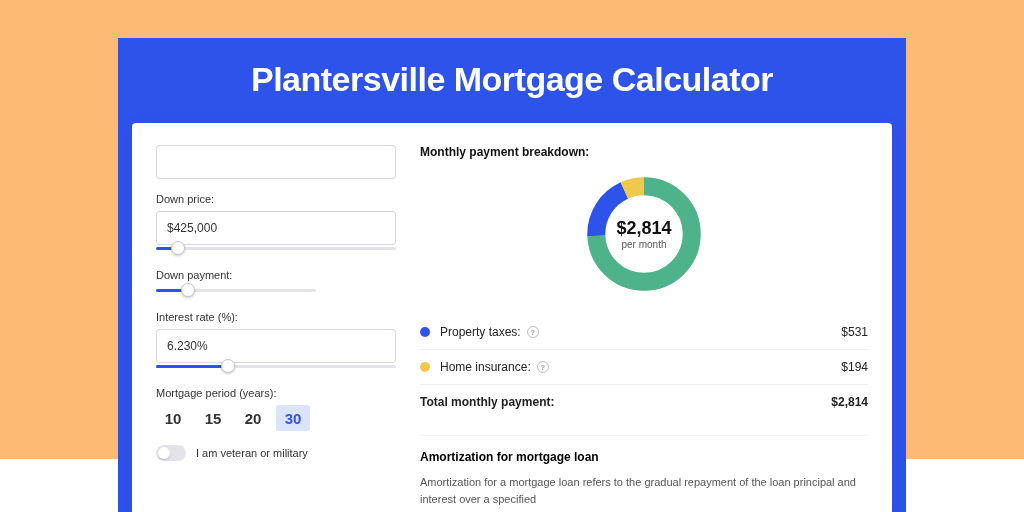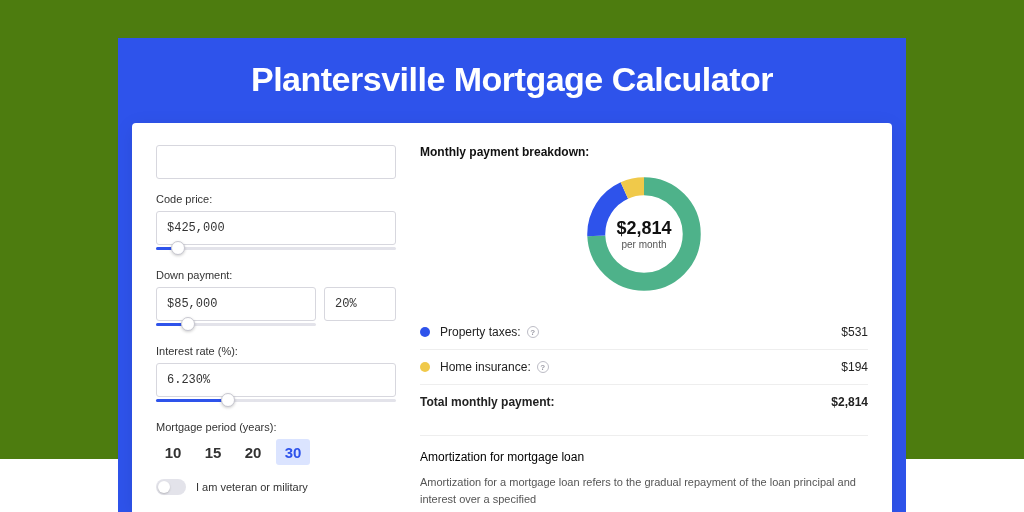--- a/index.html
+++ b/index.html
@@ -6,21 +6,21 @@
   body {
     font-family: -apple-system, BlinkMacSystemFont, "Segoe UI", Arial, sans-serif;
     background: #fff;
     width: 1024px;
     height: 512px;
     overflow: hidden;
   }
   .hero {
     width: 100%;
     height: 459px;
-    background: #4d7c0f;
+    background: #fdba74;
     display: flex;
     flex-direction: column;
     align-items: center;
   }
   .banner {
     width: 788px;
     margin-top: 38px;
     background: #2e53eb;
     border-radius: 0;
     padding-top: 22px;
@@ -56,21 +56,20 @@
   }
   .field {
     width: 100%;
     height: 34px;
     border: 1px solid #d7d7de;
     border-radius: 3px;
     padding: 0 10px;
     font-size: 12px;
     color: #333;
     background:#fff;
-    font-family:Liberation Mono, monospace;
   }
   .group { margin-bottom: 14px; }
   .slider-wrap {
     position: relative;
     height: 12px;
     margin-top: -2px;
   }
   .slider-track {
     position:absolute; top:4px; left:0; right:0; height:3px;
     background:#e3e3ea; border-radius:2px;
@@ -139,54 +138,50 @@
   .li-val.bold{font-weight:700;}
   .line-item.total { border-top:1px solid #eee; font-weight:700;}
   .info-ic {
     width:12px;height:12px;border:1px solid #bdbdc6;border-radius:50%;
     display:inline-flex;align-items:center;justify-content:center;
     font-size:8px;color:#9b9ba5;font-weight:700;
   }
   .amort {
     margin-top:16px; border-top:1px solid #eee; padding-top:14px;
   }
-  .amort h3 { font-size:12px; font-weight:400; margin-bottom:10px;}
+  .amort h3 { font-size:12px; font-weight:700; margin-bottom:10px;}
   .amort p { font-size:11px; color:#555; line-height:1.5;}
 </style>
 </head>
 <body>
 
 <div class="hero">
   <div class="banner">
     <h1>Plantersville Mortgage Calculator</h1>
 
     <div class="card">
 
       <div class="left">
 
         <div class="group">
           <input class="field" value="" style="">
         </div>
 
         <div class="group">
-          <span class="label">Code price:</span>
+          <span class="label">Down price:</span>
           <input class="field" value="$425,000" style="">
           <div class="slider-wrap">
             <div class="slider-track"></div>
             <div class="slider-fill" id="fill-hp" style="width: 9%;"></div>
             <div class="slider-thumb" id="thumb-hp" style="left: 9%;"></div>
           </div>
         </div>
 
         <div class="group">
           <span class="label">Down payment:</span>
-          <div class="down-row">
-            <input class="field main" value="$85,000" style="">
-            <input class="field pct" value="20%" style="">
-          </div>
           <div class="slider-wrap" style="width:160px;">
             <div class="slider-track"></div>
             <div class="slider-fill" id="fill-dp" style="width: 20%;"></div>
             <div class="slider-thumb" id="thumb-dp" style="left: 20%;"></div>
           </div>
         </div>
 
         <div class="group">
           <span class="label">Interest rate (%):</span>
           <input class="field" value="6.230%" style="">

